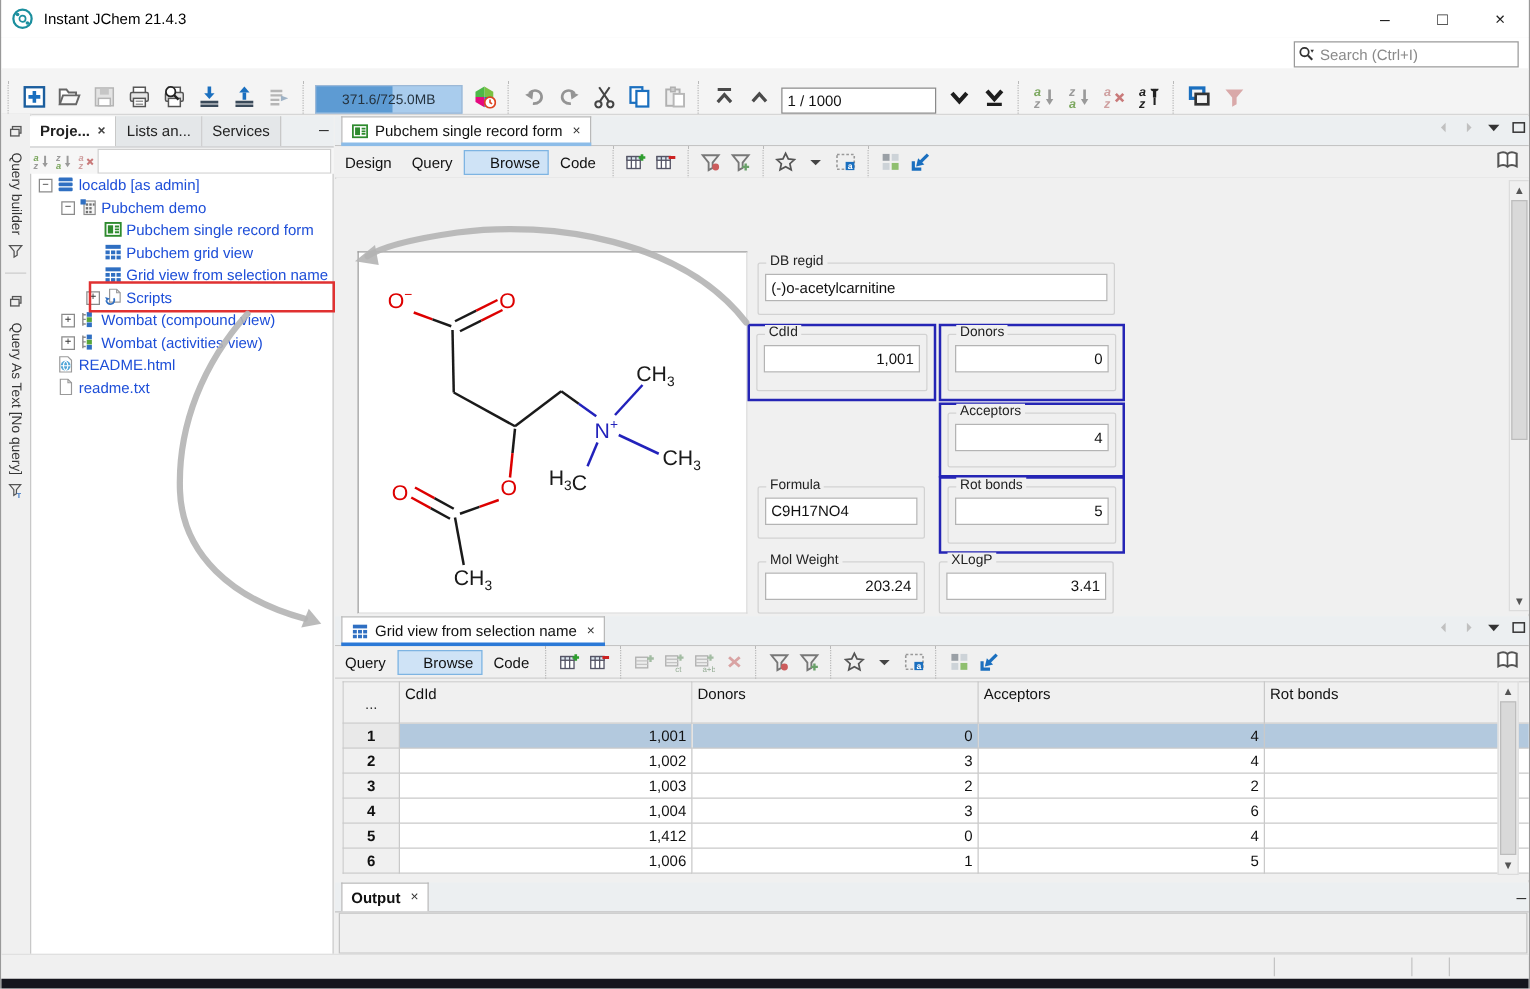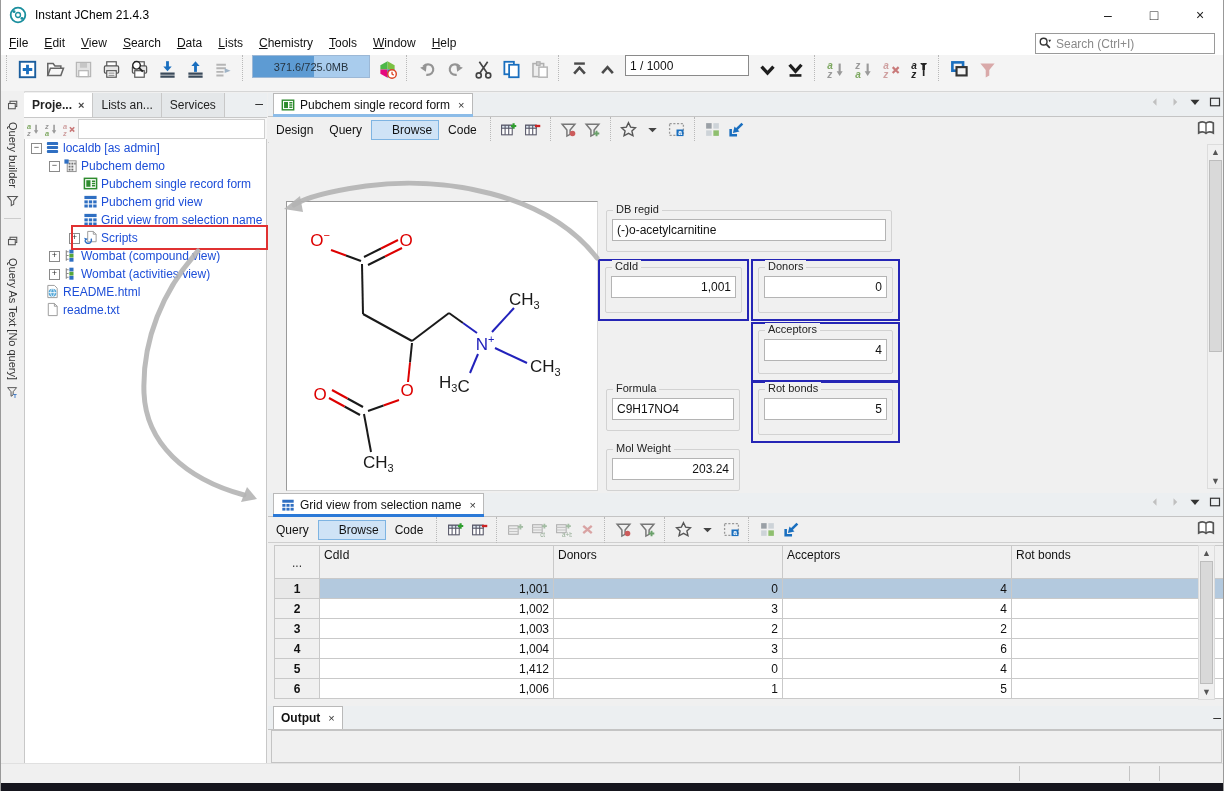--- a/index.html
+++ b/index.html
@@ -11,21 +11,21 @@
   #title-text{font-size:12px;color:#000;}
   #win-controls{position:absolute;right:0;top:0;height:30px;display:flex;}
   .wbtn{width:46px;height:30px;display:flex;align-items:center;justify-content:center;font-size:14px;color:#222;}
   
   #menubar{position:absolute;left:0;top:30px;width:100%;height:25px;background:#fff;display:flex;align-items:center;border-bottom:1px solid #e2e2e2;}
   .menu-item{padding:3px 8px;font-size:12px;color:#111;}
   .menu-item u{text-decoration:underline;}
   #quick-search{position:absolute;right:8px;top:3px;width:178px;height:19px;background:#fff;border:1px solid #9a9a9a;display:flex;align-items:center;}
   #quick-search .ph{color:#8a8a8a;font-size:12px;margin-left:3px;}
   
-  #toolbar{position:absolute;left:0;top:55px;width:100%;height:36px;background:#f4f4f4;border-bottom:1px solid #d6d6d6;display:flex;align-items:flex-start;}
+  #toolbar{position:absolute;left:0;top:55px;width:100%;height:36px;background:#f4f4f4;border-bottom:1px solid #d6d6d6;display:flex;align-items:flex-end;}
   .tsep{width:1px;height:26px;border-left:1px dotted #b9b9b9;margin:0 5px;}
   .tbtn{width:28px;height:28px;display:flex;align-items:center;justify-content:center;}
   .tbtn svg{width:19px;height:19px;}
   #memory{width:116px;height:21px;background:#a9cced;position:relative;margin:0 3px;border:1px solid #9cb8d6;}
   #memory .fill{position:absolute;left:0;top:0;bottom:0;width:53%;background:#5d9bd3;}
   #memory .txt{position:absolute;inset:0;display:flex;align-items:center;justify-content:center;font-size:11px;color:#25333f;}
   #record-box{width:118px;height:19px;background:#fff;border:1px solid #8a8a8a;font-size:12px;display:flex;align-items:center;padding-left:4px;margin:0 4px;}
   
   #left-rail{position:absolute;left:0;top:91px;width:23px;bottom:8px;background:#f0f0f0;border-right:1px solid #ddd;}
   .rail-group{display:flex;flex-direction:column;align-items:center;padding-top:8px;}
@@ -109,32 +109,20 @@
     </svg>
     <span id="title-text">Instant JChem 21.4.3</span>
     <div id="win-controls">
       <div class="wbtn">–</div>
       <div class="wbtn">□</div>
       <div class="wbtn">×</div>
     </div>
   </div>
 
   <div id="menubar">
-    <div id="menu-items" style="display:flex;">
-        <div class="menu-item"><u>F</u>ile</div>
-        <div class="menu-item"><u>E</u>dit</div>
-        <div class="menu-item"><u>V</u>iew</div>
-        <div class="menu-item"><u>S</u>earch</div>
-        <div class="menu-item"><u>D</u>ata</div>
-        <div class="menu-item"><u>L</u>ists</div>
-        <div class="menu-item"><u>C</u>hemistry</div>
-        <div class="menu-item"><u>T</u>ools</div>
-        <div class="menu-item"><u>W</u>indow</div>
-        <div class="menu-item"><u>H</u>elp</div>
-      </div>
     <div id="quick-search">
       <svg viewBox="0 0 16 16" style="width:15px;height:15px;margin-left:2px;">
         <circle cx="6" cy="6" r="3.6" fill="none" stroke="#333" stroke-width="1.5"></circle>
         <path d="M9 9l3.6 3.6" stroke="#333" stroke-width="1.8"></path>
         <path d="M11 4l3 0-1.5 2.6z" fill="#333"></path>
       </svg>
       <span class="ph">Search (Ctrl+I)</span>
     </div>
   </div>
 
@@ -667,20 +655,24 @@
           <span class="legend">Rot bonds</span>
           <div class="input num">5</div>
         </div>
       </div>
 
       <div class="fieldset" style="left:337px;top:307px;width:132px;height:40px;">
         <span class="legend">Mol Weight</span>
         <div class="input num">203.24</div>
       </div>
 
+      <div class="fieldset" style="left:482px;top:307px;width:138px;height:40px;">
+        <span class="legend">XLogP</span>
+        <div class="input num">3.41</div>
+      </div>
 
       <div class="vscroll" style="right:1px;top:2px;bottom:2px;">
         <div class="arr" style="top:0;">▲</div>
         <div class="thumb" style="top:15px;height:190px;"></div>
         <div class="arr" style="bottom:0;">▼</div>
       </div>
     </div>
   </div>
 
   <div class="dockpanel" id="grid-panel" style="left:267px;top:493px;width:957px;height:211px;">

